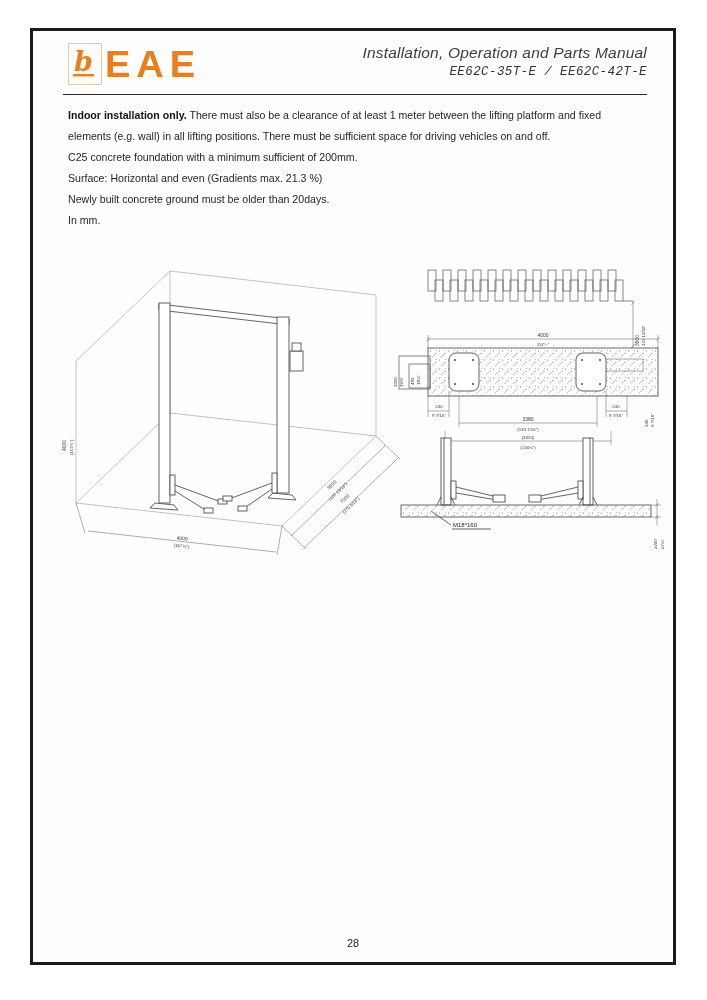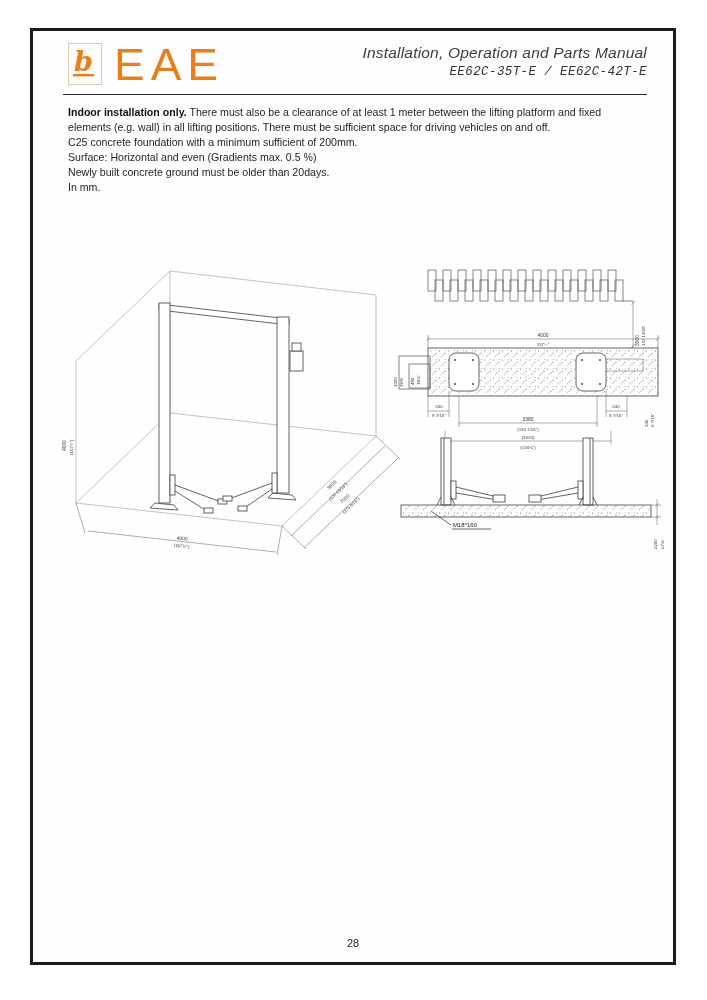--- a/index.html
+++ b/index.html
@@ -12,32 +12,32 @@
   }
   .page{
     position:absolute;left:30px;top:28px;width:646px;height:937px;
     box-sizing:border-box;border:3px solid #1b1b1b;background:#fefefe;
   }
   
   .hdr{position:absolute;top:10px;left:35px;right:26px;height:54px;}
   .logo{position:absolute;left:0;top:2px;display:flex;align-items:center;}
   .logo-box{width:32px;height:40px;border:1px solid #d9cdb6;background:#fdfcf9;position:relative;}
   .logo-word{
-    font-size:46px;font-weight:400;color:#e87e1c;letter-spacing:6px;
-    margin-left:12px;line-height:40px;transform:scaleY(0.98);
+    font-size:38px;font-weight:700;color:#e87e1c;letter-spacing:6px;
+    margin-left:3px;line-height:40px;transform:scaleY(0.98);
     font-family:"Liberation Sans", sans-serif;
   }
   .hdr-right{position:absolute;right:0;top:3px;text-align:right;font-style:italic;}
   .man-title{font-size:15.5px;color:#3d3d3d;letter-spacing:0.2px;text-align:center;}
   .man-models{font-size:12.5px;color:#333;margin-top:3px;letter-spacing:0.4px;font-family:Liberation Mono, monospace;}
   .hdr-rule{position:absolute;top:63px;left:30px;right:26px;border-top:1.7px solid #2a2a2a;}
   
   .content{position:absolute;left:35px;right:28px;top:74px;}
   .content h1{font-size:13.5px;margin:0 0 12px 0;color:#111;}
-  .content p{font-size:10.6px;line-height:15px;margin:0;color:#1f1f1f;}
+  .content p{font-size:10.6px;line-height:21px;margin:0;color:#1f1f1f;}
   .content p b{color:#111;}
   
   svg{position:absolute;overflow:visible;}
   #iso-svg{left:30px;top:228px;}
   #plan-svg{left:360px;top:228px;}
   .wf{fill:none;stroke:#9a9a9a;stroke-width:0.6;}
   .lf{fill:#ffffff;stroke:#3c3c3c;stroke-width:0.8;}
   .lfl{fill:none;stroke:#3c3c3c;stroke-width:0.8;}
   .ln{fill:none;stroke:#555;stroke-width:0.7;}
   .dim{fill:none;stroke:#6a6a6a;stroke-width:0.55;}
@@ -65,21 +65,21 @@
     <div class="hdr-right">
       <div class="man-title">Installation, Operation and Parts Manual</div>
       <div class="man-models">EE62C-35T-E  /  EE62C-42T-E</div>
     </div>
   </div>
   <div class="hdr-rule"></div>
 
   <div class="content">
     <p><b>Indoor installation only.</b><span> There must also be a clearance of at least 1 meter between the lifting platform and fixed elements (e.g. wall) in all lifting positions. There must be sufficient space for driving vehicles on and off.</span></p>
     <p>C25 concrete foundation with a minimum sufficient of 200mm.</p>
-    <p>Surface: Horizontal and even (Gradients max. 0.5 %)</p>
+    <p>Surface: Horizontal and even (Gradients max. 21.3 %)</p>
     <p>Newly built concrete ground must be older than 20days.</p>
     <p>In mm.</p>
   </div>
 
   <svg id="iso-svg" width="345" height="300" viewBox="0 0 345 300">
 
     <g>
       <path class="wf" d="M107,12 L13,102 M107,12 L313,36 M13,102 L13,244 M313,36 L313,177 M107,12 L107,154"></path>
       <path class="wf" d="M13,244 L107,154 L313,177 M13,244 L219,267 L313,177"></path>
 

